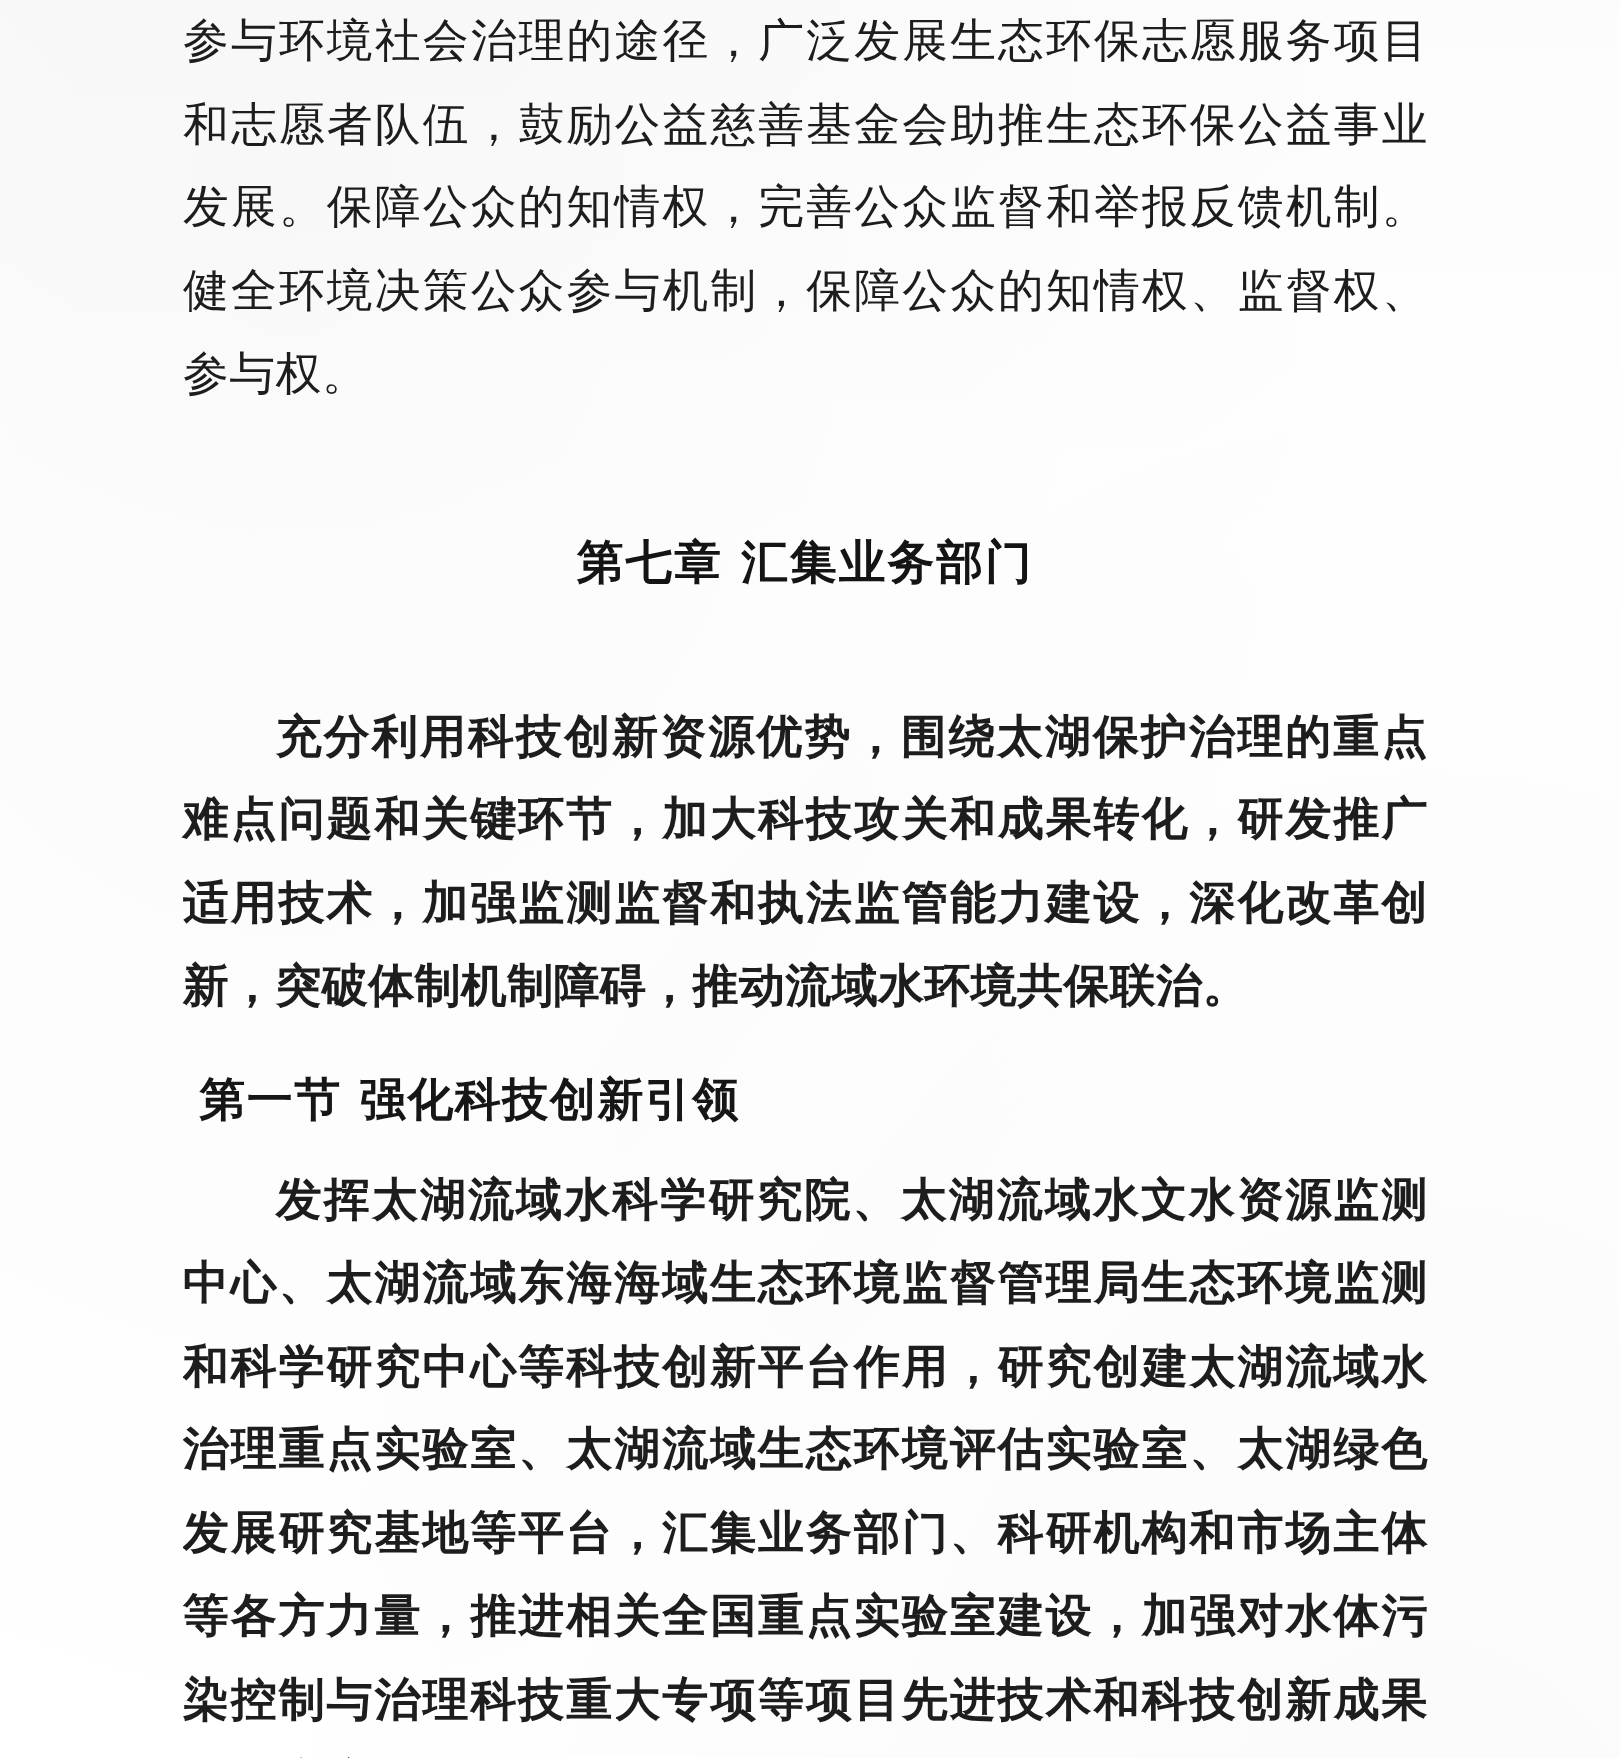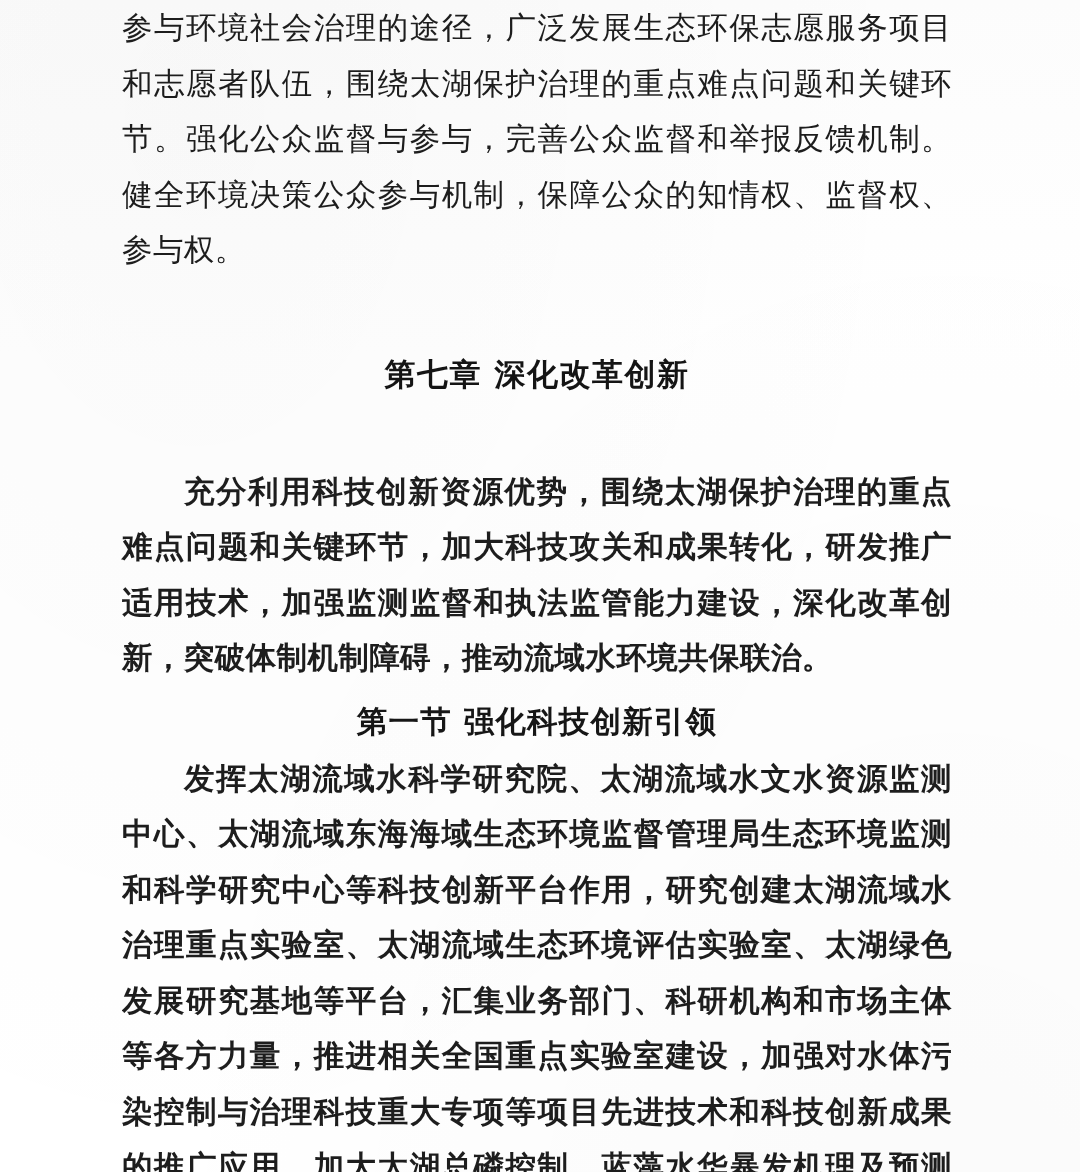--- a/index.html
+++ b/index.html
@@ -55,47 +55,46 @@
     margin: 0;
     padding: 0;
     text-align: center;
     font-size: 31px;
     font-weight: bold;
     letter-spacing: 1.5px;
     font-family: "DejaVu Sans", "Liberation Sans", sans-serif;
     color: #141414;
   }
   .section-heading {
-    margin: 0;
+    margin: 11px;
     padding: 0;
-    text-align: center;
     font-size: 30.5px;
     font-weight: bold;
     letter-spacing: 1.2px;
     color: #161616;
   }
   .gap-before-chapter { height: 74px; }
   .gap-after-chapter { height: 68px; }
   .gap-before-section { height: 14px; }
   .gap-after-section { height: 8px; }
   .clip-bottom {
     overflow: hidden;
   }
 </style>
 </head>
 <body>
 
 <div class="page">
   <div class="content">
 
-    <p class="body-par">参与环境社会治理的途径，广泛发展生态环保志愿服务项目和志愿者队伍，围绕太湖保护治理的重点难点问题和关键环节。强化公众监督与参与，完善公众监督和举报反馈机制。健全环境决策公众参与机制，保障公众的知情权、监督权、参与权。</p>
+    <p class="body-par">参与环境社会治理的途径，广泛发展生态环保志愿服务项目和志愿者队伍，鼓励公益慈善基金会助推生态环保公益事业发展。保障公众的知情权，完善公众监督和举报反馈机制。健全环境决策公众参与机制，保障公众的知情权、监督权、参与权。</p>
 
     <div class="gap-before-chapter"></div>
 
-    <h2 class="chapter-heading">第七章  深化改革创新</h2>
+    <h2 class="chapter-heading">第七章  汇集业务部门</h2>
 
     <div class="gap-after-chapter"></div>
 
     <p class="body-par indent">充分利用科技创新资源优势，围绕太湖保护治理的重点难点问题和关键环节，加大科技攻关和成果转化，研发推广适用技术，加强监测监督和执法监管能力建设，深化改革创新，突破体制机制障碍，推动流域水环境共保联治。</p>
 
     <div class="gap-before-section"></div>
 
     <h3 class="section-heading">第一节  强化科技创新引领</h3>
 
     <div class="gap-after-section"></div>

